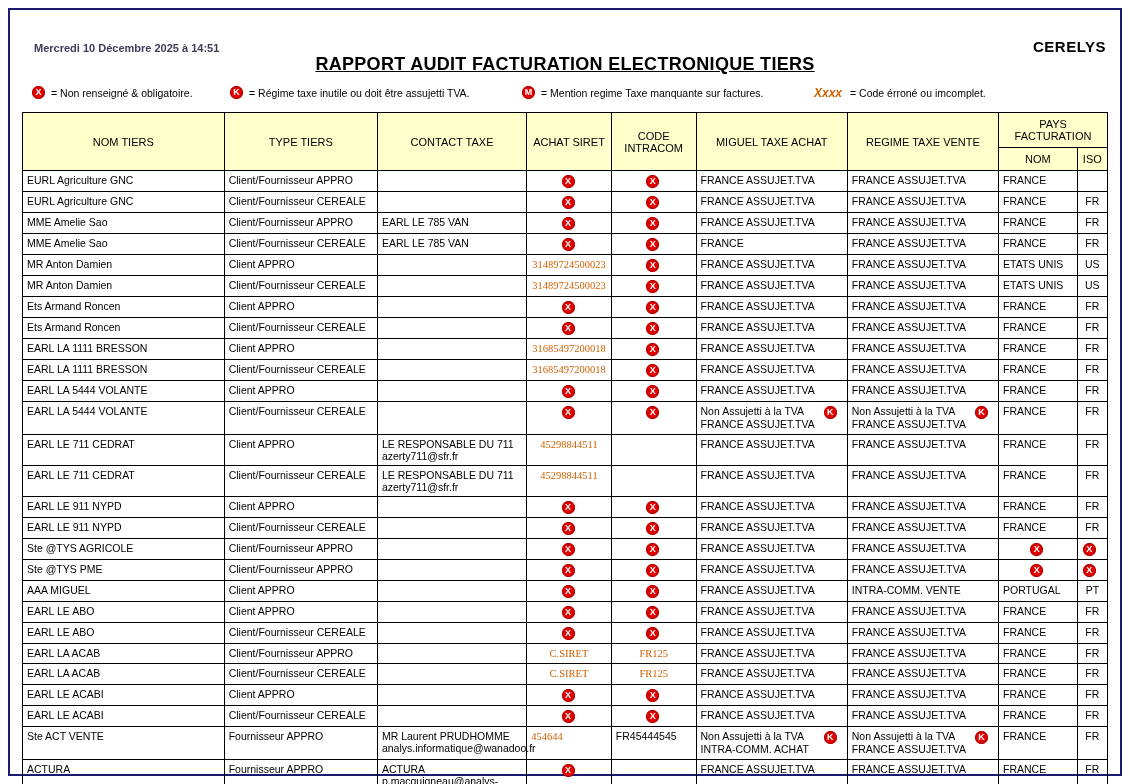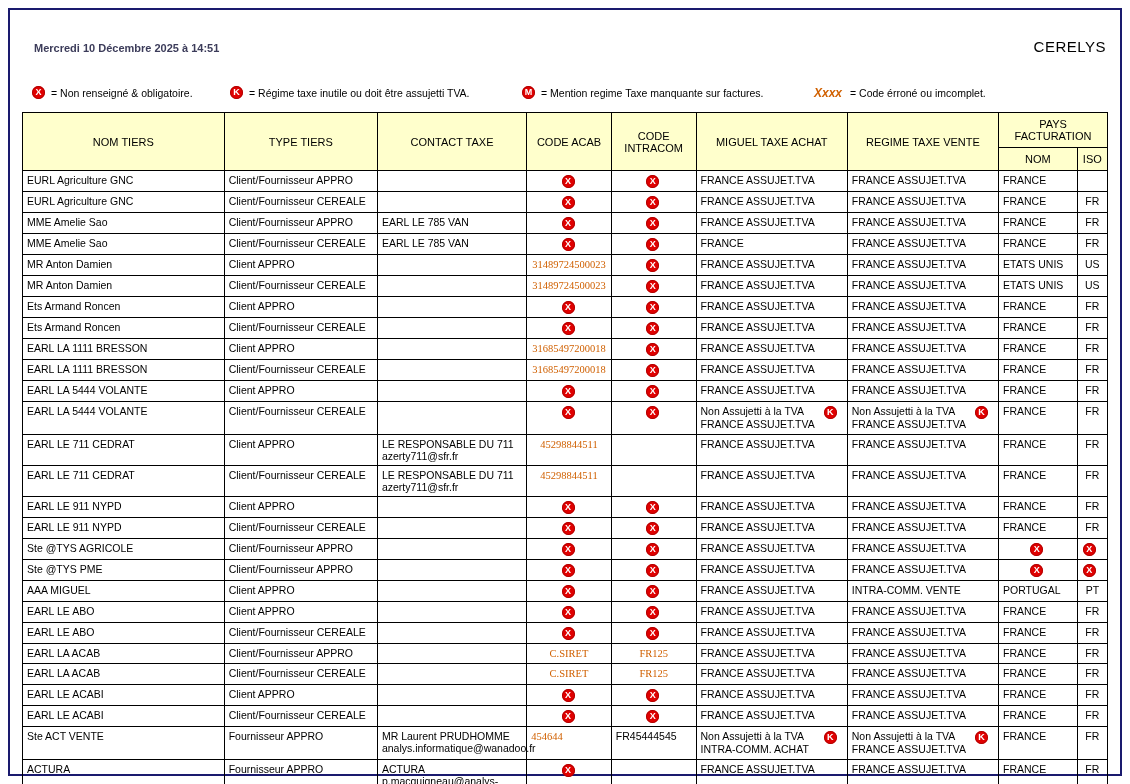--- a/index.html
+++ b/index.html
@@ -46,21 +46,21 @@
     top: 6px;
     font-size: 11px;
     font-weight: bold;
     color: #3c3c5a;
   }
   .brand {
     position: absolute;
     right: 2px;
     top: 2px;
     font-size: 15px;
-    font-weight: normal;
+    font-weight: bold;
     color: #000000;
     letter-spacing: 0.5px;
   }
   .doc-title {
     position: absolute;
     left: 0;
     right: 0;
     top: 18px;
     text-align: center;
     font-size: 18px;
@@ -156,20 +156,21 @@
 </head>
 <body>
 
 <div class="page">
   <div class="page-border"></div>
   <div class="content">
 
     <div class="header-row">
       <div class="doc-date">Mercredi 10 Décembre 2025 à 14:51</div>
       <div class="brand">CERELYS</div>
+      <div class="doc-title">RAPPORT AUDIT FACTURATION ELECTRONIQUE TIERS</div>
     </div>
 
     <div class="legend">
       <div class="legend-item legend-1">
         <span class="badge">X</span>
         <span>= Non renseigné &amp; obligatoire.</span>
       </div>
       <div class="legend-item legend-2">
         <span class="badge">K</span>
         <span>= Régime taxe inutile ou doit être assujetti TVA.</span>
@@ -194,21 +195,21 @@
           <col class="c-achat">
           <col class="c-vente">
           <col class="c-pnom">
           <col class="c-piso">
       </colgroup>
       <thead>
         <tr>
           <th rowspan="2">NOM TIERS</th>
           <th rowspan="2">TYPE TIERS</th>
           <th rowspan="2">CONTACT TAXE</th>
-          <th rowspan="2">CODE ACAB</th>
+          <th rowspan="2">ACHAT SIRET</th>
           <th rowspan="2">CODE INTRACOM</th>
           <th rowspan="2">MIGUEL TAXE ACHAT</th>
           <th rowspan="2">REGIME TAXE VENTE</th>
           <th colspan="2">PAYS FACTURATION</th>
         </tr>
         <tr>
           <th>NOM</th>
           <th>ISO</th>
         </tr>
       </thead>

